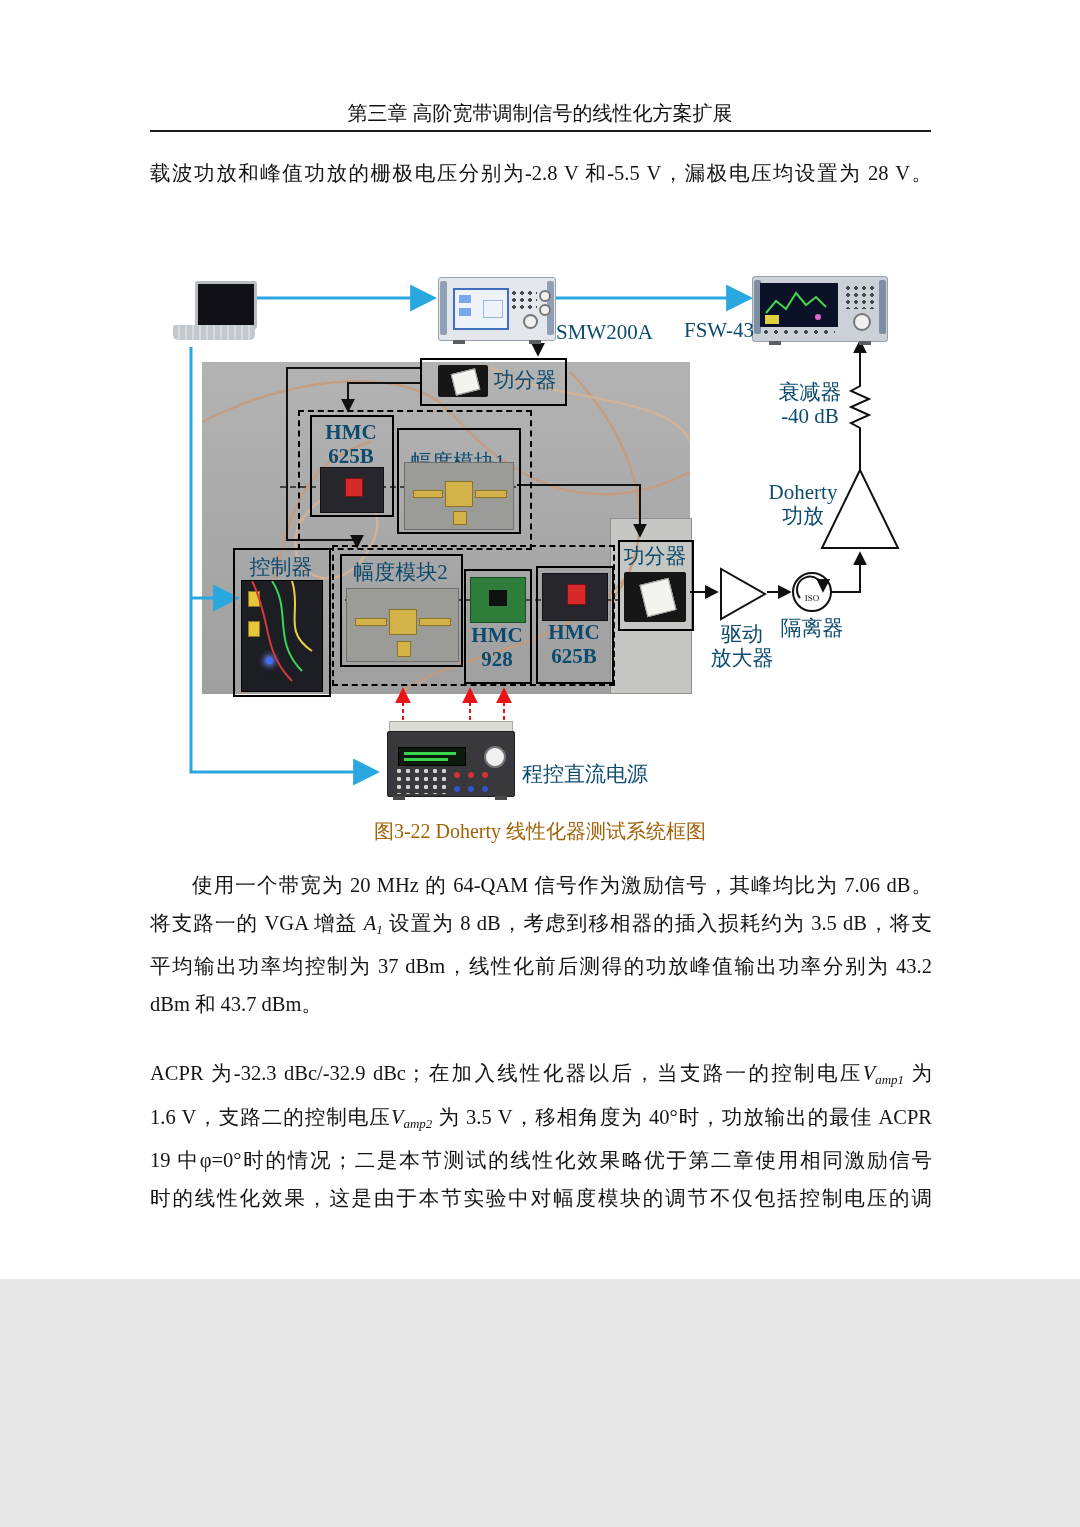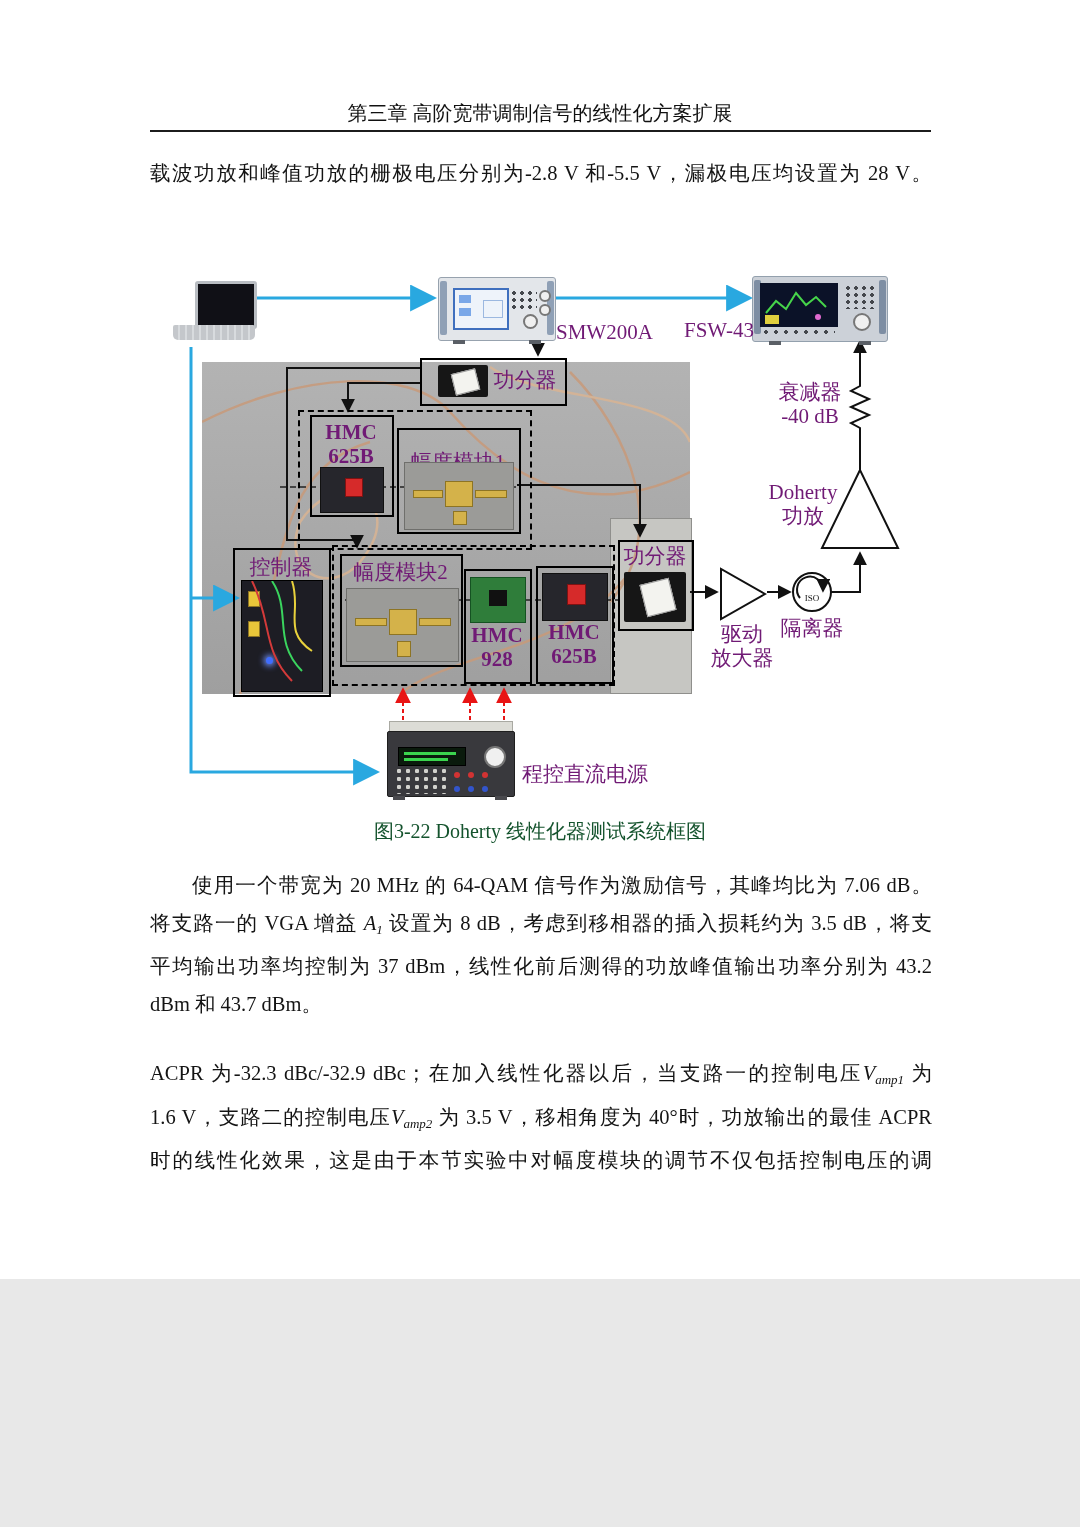--- a/index.html
+++ b/index.html
@@ -18,21 +18,21 @@
   .iv{font-style:italic;}
   .sb{font-style:italic;font-size:13px;vertical-align:-4px;letter-spacing:0;}
   
   #figure{left:150px;top:272px;width:780px;height:585px;}
   #figure svg{position:absolute;left:0;top:0;}
   .photo{left:52px;top:90px;width:488px;height:332px;background:#ababab;
          background-image:linear-gradient(180deg,#b3b3b3 0%,#a8a8a8 55%,#9f9f9f 100%);}
   .plate{left:460px;top:246px;width:80px;height:174px;background:#c6c6c2;border:1px solid #8f8f8c;}
   .obox{border:2px solid #000;}
   .dbox{border:2px dashed #000;}
-  .figlabel{font-size:21px;line-height:24px;color:#701a75;text-align:center;}
+  .figlabel{font-size:21px;line-height:24px;color:#0c4a6e;text-align:center;}
   .figlabel.b{font-weight:bold;}
   .devblack{background:#161616;border-radius:2px;}
   .sticker{position:absolute;left:30%;top:18%;width:45%;height:62%;background:#f3f3ef;
            transform:rotate(-14deg);border:1px solid #999;}
   .pcb-dark{background:#26262c;border:1px solid #111;}
   .pcb-green{background:#2f7d3a;border:1px solid #155222;}
   .redchip{position:absolute;left:38%;top:22%;width:26%;height:40%;background:#d62a2a;border:1px solid #7e1212;}
   .goldplate{background:#9b9b98;border:1px solid #6f6f6c;}
   .gold{position:absolute;background:#d4b24a;border:1px solid #8d7424;}
   .board{background:#1d1d24;border:1px solid #000;}
@@ -55,21 +55,21 @@
   
   #psu{left:237px;top:449px;width:126px;height:80px;}
   .psu-lid{position:absolute;left:2px;top:0;width:122px;height:10px;background:#dcdcd6;border:1px solid #a9a9a2;}
   .psu-body{position:absolute;left:0;top:10px;width:126px;height:64px;background:#39393d;border:1px solid #1e1e1e;border-radius:2px;}
   .psu-disp{position:absolute;left:10px;top:15px;width:66px;height:17px;background:#0a1a0c;border:1px solid #000;}
   .psu-row{position:absolute;left:5px;height:3px;background:#3bd44e;}
   .psu-keys{position:absolute;left:8px;top:36px;width:54px;height:26px;
             background-image:radial-gradient(circle at 3px 3px,#d2d2cd 2px,transparent 2.4px);background-size:9px 8px;}
   .term{position:absolute;width:6px;height:6px;border-radius:50%;}
   
-  #caption{left:150px;top:818px;width:780px;text-align:center;font-size:20px;color:#14532d;}
+  #caption{left:150px;top:818px;width:780px;text-align:center;font-size:20px;color:#a16207;}
   #pageno{left:0;top:1398px;width:1080px;text-align:center;font-size:17px;}
   #footer{left:38px;top:1468px;font-size:19px;color:#b6b6b6;white-space:nowrap;}
   
   #watermark{left:602px;top:1442px;width:470px;height:70px;}
   .wm-text{position:absolute;left:58px;top:10px;font-family:"Liberation Sans","DejaVu Sans",sans-serif;
            font-weight:bold;font-size:31px;letter-spacing:1px;color:#ffffff;
            text-shadow:1.5px 1.5px 1px #c3c3c3,-0.5px -0.5px 0 #dcdcdc;white-space:nowrap;}
   .bub{position:absolute;background:#fff;border:2px solid #cfcfcf;border-radius:50%;}
   .eye{position:absolute;width:4px;height:4px;border-radius:50%;background:#cfcfcf;}
 </style>
@@ -313,20 +313,21 @@
   <div class="abs para" style="top:867px;" id="p2">
     <div class="line ind">使用一个带宽为 20 MHz 的 64-QAM 信号作为激励信号，其峰均比为 7.06 dB。</div>
     <div class="line"><span>将支路一的 VGA 增益 </span><span class="iv">A</span><span class="sb">1</span><span> 设置为 8 dB，考虑到移相器的插入损耗约为 3.5 dB，将支</span></div>
     <div class="line">平均输出功率均控制为 37 dBm，线性化前后测得的功放峰值输出功率分别为 43.2</div>
     <div class="line short">dBm 和 43.7 dBm。</div>
   </div>
 
   <div class="abs para" style="top:1055px;" id="p3">
     <div class="line"><span>ACPR 为-32.3 dBc/-32.9 dBc；在加入线性化器以后，当支路一的控制电压</span><span class="iv">V</span><span class="sb">amp1</span><span> 为</span></div>
     <div class="line"><span>1.6 V，支路二的控制电压</span><span class="iv">V</span><span class="sb">amp2</span><span> 为 3.5 V，移相角度为 40°时，功放输出的最佳 ACPR</span></div>
+    <div class="line">19 中φ=0°时的情况；二是本节测试的线性化效果略优于第二章使用相同激励信号</div>
     <div class="line">时的线性化效果，这是由于本节实验中对幅度模块的调节不仅包括控制电压的调</div>
   </div>
 
   <div class="abs" id="pageno">79</div>
   <div class="abs" id="footer">(C)1994-2021 China Academic Journal Electronic Publishing House. All rights reserved.  http://www.</div>
 
   <div class="abs" id="watermark">
     <div class="bub" style="left:8px;top:12px;width:32px;height:28px;">
       <div class="eye" style="left:8px;top:9px;"></div>
       <div class="eye" style="left:19px;top:8px;"></div>

